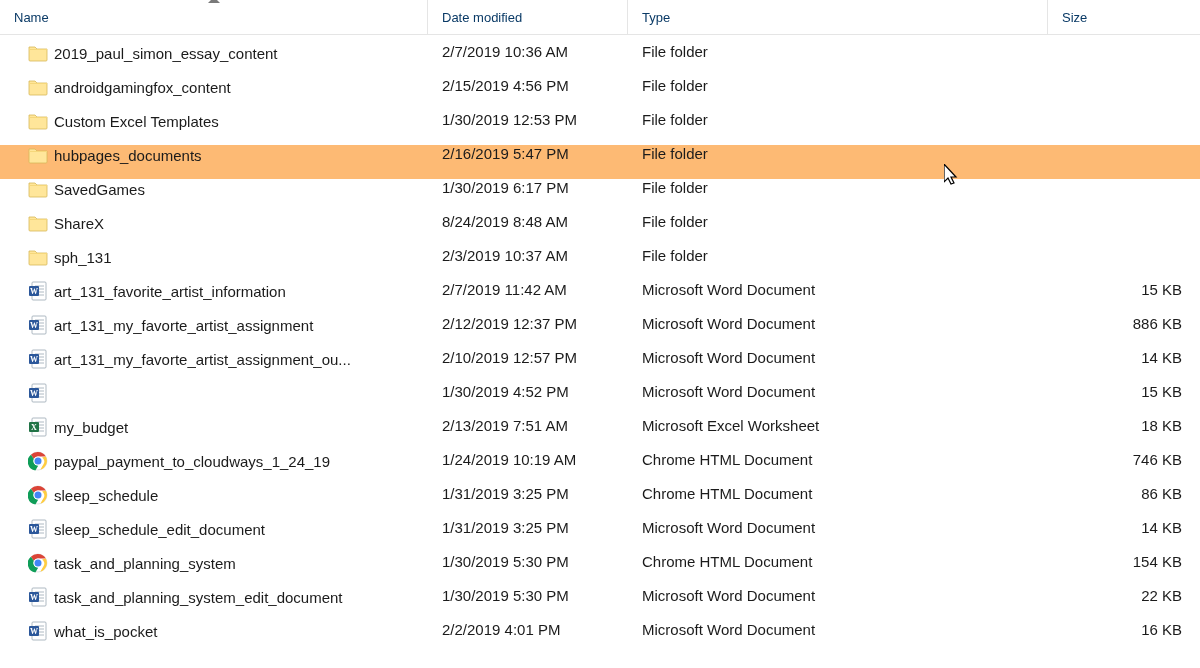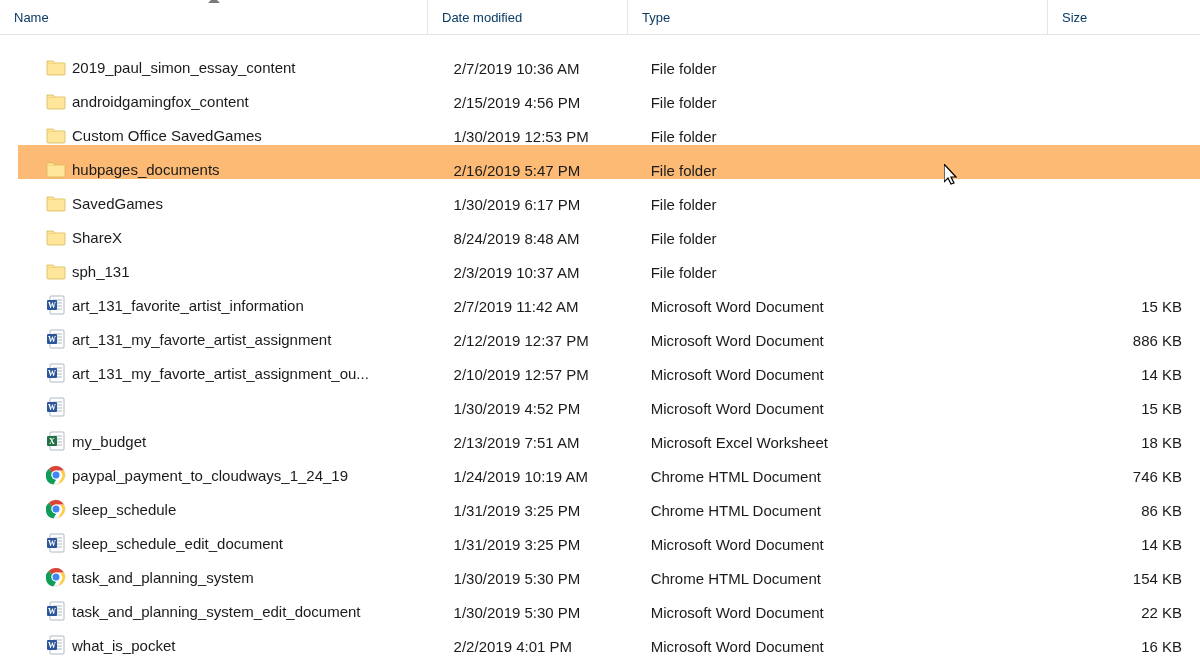--- a/index.html
+++ b/index.html
@@ -54,24 +54,23 @@
     border-right: 6px solid transparent;
     border-bottom: 6px solid #7a7a7a;
   }
 
   
   .file-list {
     padding-top: 8px;
   }
   .file-row {
     display: flex;
-    align-items: flex-end;
+    align-items: flex-start;
     height: 34px;
     box-sizing: border-box;
-    margin-left: 18px;
   }
   .file-row.hovered {
     background: #fdba74;
   }
   .cell {
     box-sizing: border-box;
     white-space: nowrap;
     overflow: hidden;
     text-overflow: ellipsis;
   }
@@ -201,21 +200,21 @@
       </div>
       <div class="cell cell-date">2/15/2019 4:56 PM</div>
       <div class="cell cell-type">File folder</div>
       <div class="cell cell-size"></div>
     </div>
     <div class="file-row">
       <div class="cell cell-name">
         <svg class="icon" viewBox="0 0 20 20">
           <use href="#ic-folder"></use>
         </svg>
-        <span class="label">Custom Office SavedGames</span>
+        <span class="label">Custom Excel Templates</span>
       </div>
       <div class="cell cell-date">1/30/2019 12:53 PM</div>
       <div class="cell cell-type">File folder</div>
       <div class="cell cell-size"></div>
     </div>
     <div class="file-row hovered">
       <div class="cell cell-name">
         <svg class="icon" viewBox="0 0 20 20">
           <use href="#ic-folder"></use>
         </svg>

